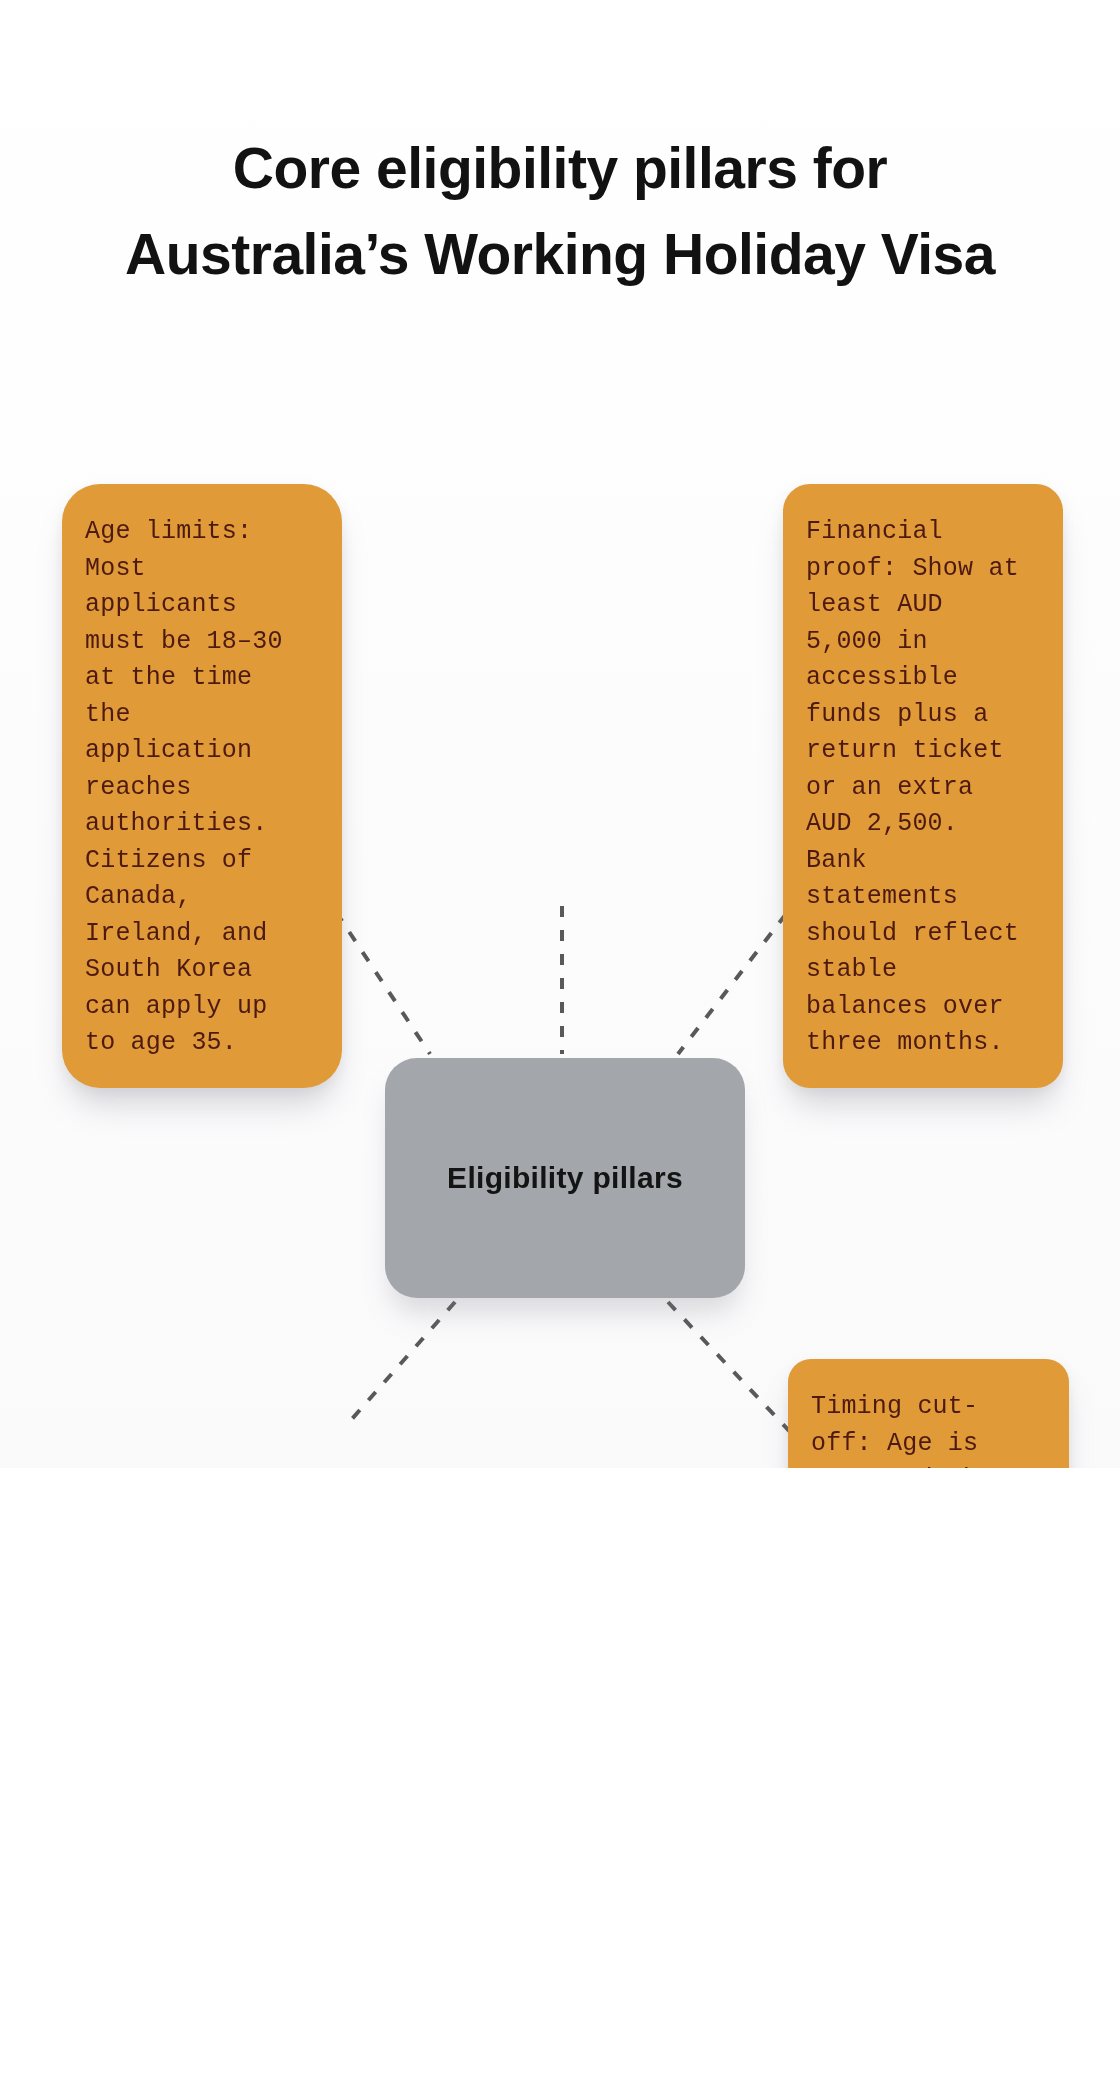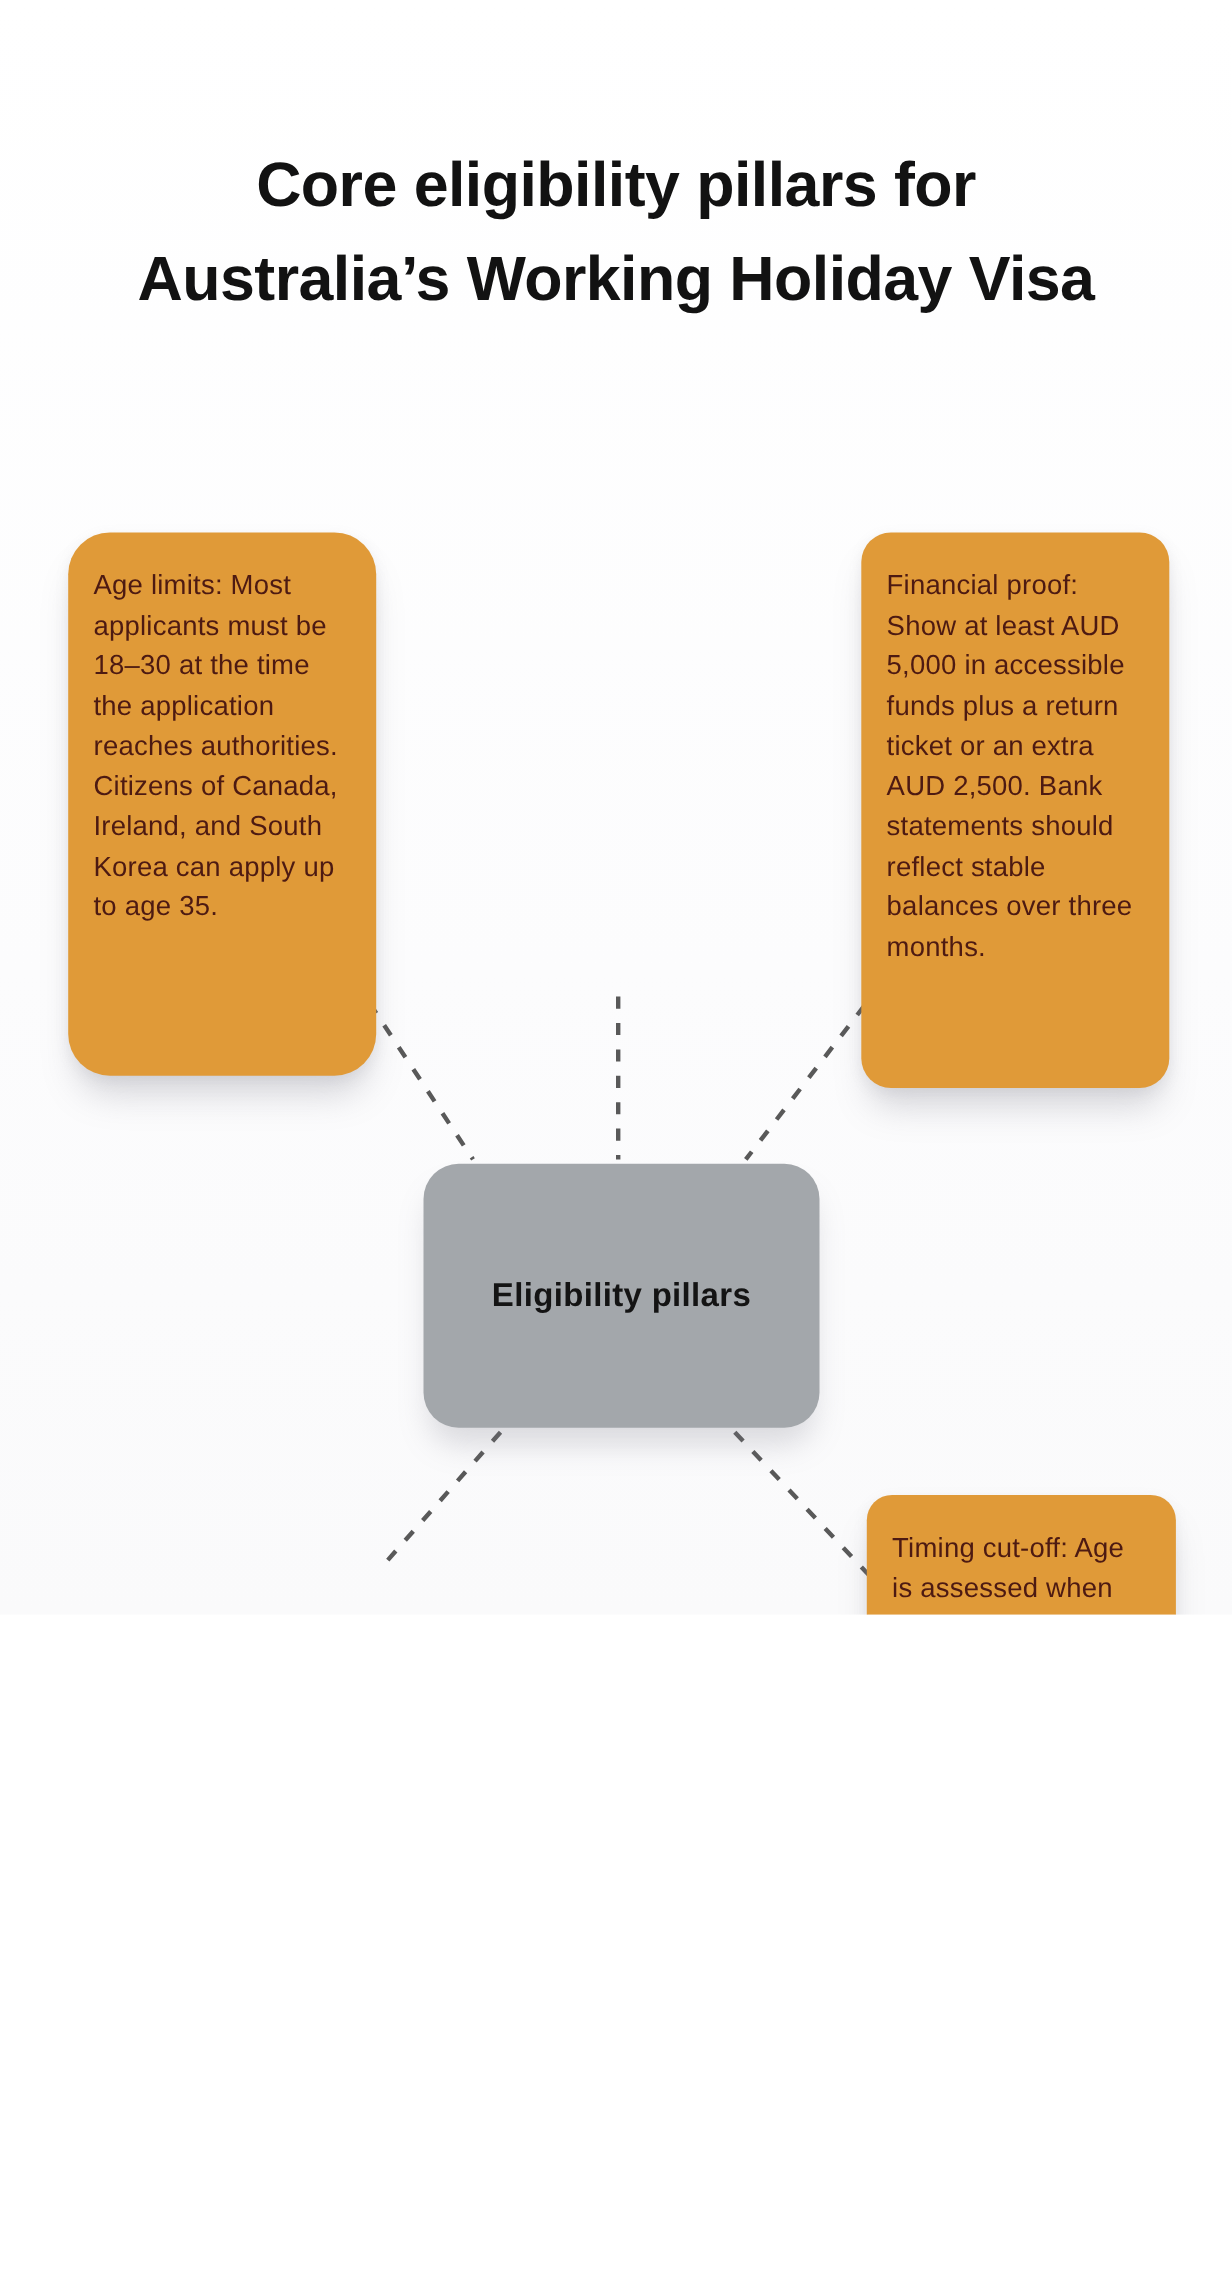--- a/index.html
+++ b/index.html
@@ -30,20 +30,21 @@
     width: 1120px;
     height: 2074px;
   }
   .pillar {
     position: absolute;
     box-sizing: border-box;
     background: #E09A38;
     border-radius: 38px;
     padding: 30px 30px 26px 23px;
     box-shadow: 0 24px 32px -8px rgba(125,125,138,0.30), 0 4px 12px rgba(140,140,152,0.12);
+    font-family: Liberation Mono, monospace;
   }
   .pillar p {
     margin: 0;
     font-size: 25px;
     line-height: 1.46;
     color: #4D1A12;
     letter-spacing: 0.2px;
   }
   .p1 { left: 62px;  top: 484px;  width: 280px; min-height: 494px; }
   .p2 { left: 432px; top: 484px;  width: 277px; min-height: 424px; }

